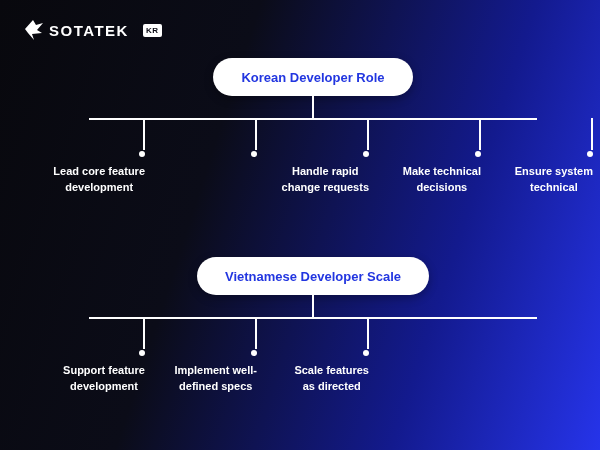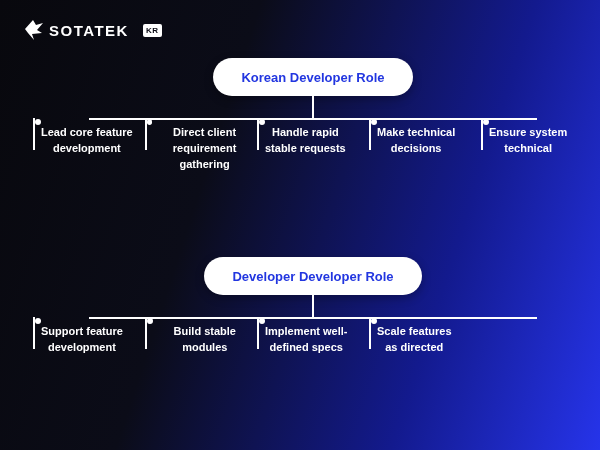--- a/index.html
+++ b/index.html
@@ -60,21 +60,21 @@
   .stem { width: 2px; height: 22px; background: #ffffff; margin: 0 auto; }
 
   .tree { position: relative; margin: 0 20px; height: 120px; }
   .hline {
     position: absolute;
     top: 0; left: 10%; right: 10%;
     height: 2px;
     background: #ffffff;
   }
   .cols { display: flex; }
-  .col { width: 20%; display: flex; flex-direction: row; align-items: flex-start; }
+  .col { width: 20%; display: flex; flex-direction: column; align-items: flex-end; }
   .vline { width: 2px; height: 32px; background: #ffffff; }
   .dot { width: 6px; height: 6px; border-radius: 50%; background: #ffffff; margin-top: 1px; }
   .label {
     margin-top: 7px;
     color: #ffffff;
     font-size: 11px;
     font-weight: bold;
     text-align: center;
     white-space: pre-line;
     line-height: 1.45;
@@ -105,63 +105,56 @@
       <div class="cols">
         <div class="col">
           <div class="vline"></div>
           <div class="dot"></div>
           <div class="label">Lead core feature
 development</div>
         </div>
         <div class="col">
           <div class="vline"></div>
           <div class="dot"></div>
-          <div class="label">Direct client
-requirement gathering</div>
         </div>
         <div class="col">
           <div class="vline"></div>
           <div class="dot"></div>
           <div class="label">Handle rapid
-stable requests</div>
+change requests</div>
         </div>
         <div class="col">
           <div class="vline"></div>
           <div class="dot"></div>
           <div class="label">Make technical
 decisions</div>
         </div>
         <div class="col">
           <div class="vline"></div>
           <div class="dot"></div>
           <div class="label">Ensure system
 technical</div>
         </div>
       </div>
     </div>
   </div>
 
   <div class="section s2">
     <div class="pill">
-      <span>Developer Developer Role</span>
+      <span>Vietnamese Developer Scale</span>
     </div>
     <div class="stem"></div>
     <div class="tree">
       <div class="hline"></div>
       <div class="cols">
         <div class="col">
           <div class="vline"></div>
           <div class="dot"></div>
           <div class="label">Support feature
 development</div>
-        </div>
-        <div class="col">
-          <div class="vline"></div>
-          <div class="dot"></div>
-          <div class="label">Build stable modules</div>
         </div>
         <div class="col">
           <div class="vline"></div>
           <div class="dot"></div>
           <div class="label">Implement well-
 defined specs</div>
         </div>
         <div class="col">
           <div class="vline"></div>
           <div class="dot"></div>

